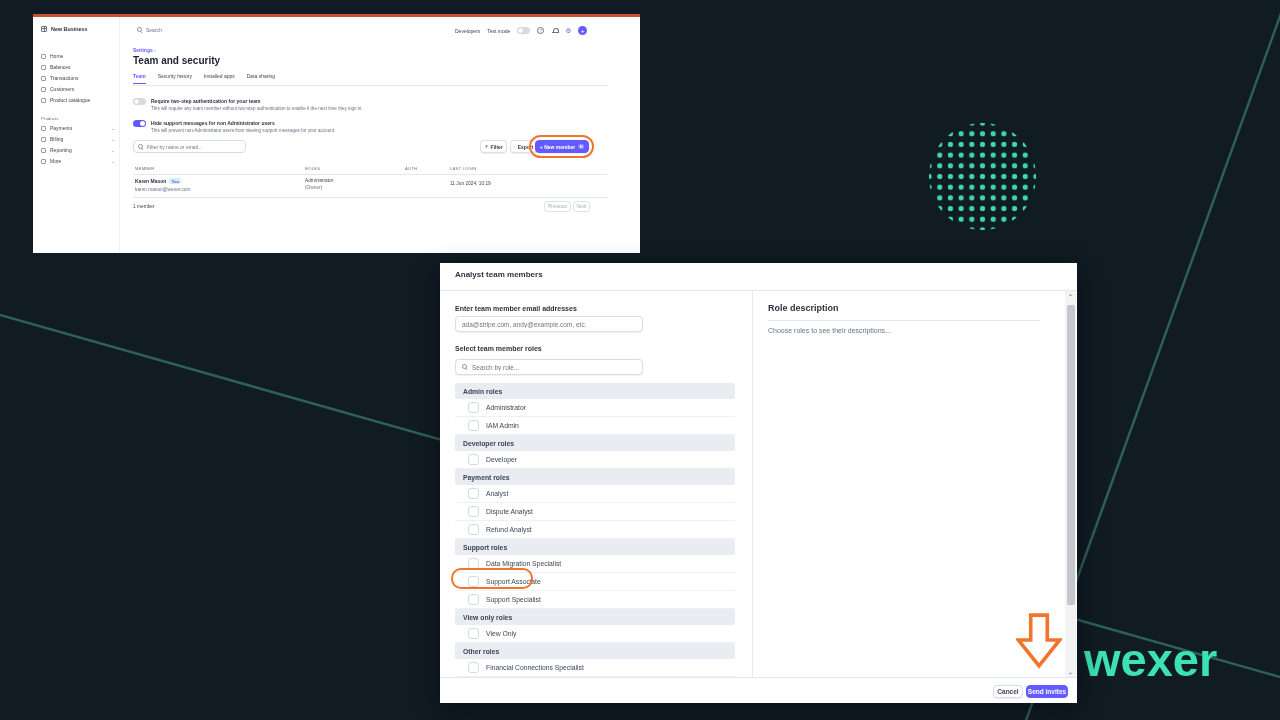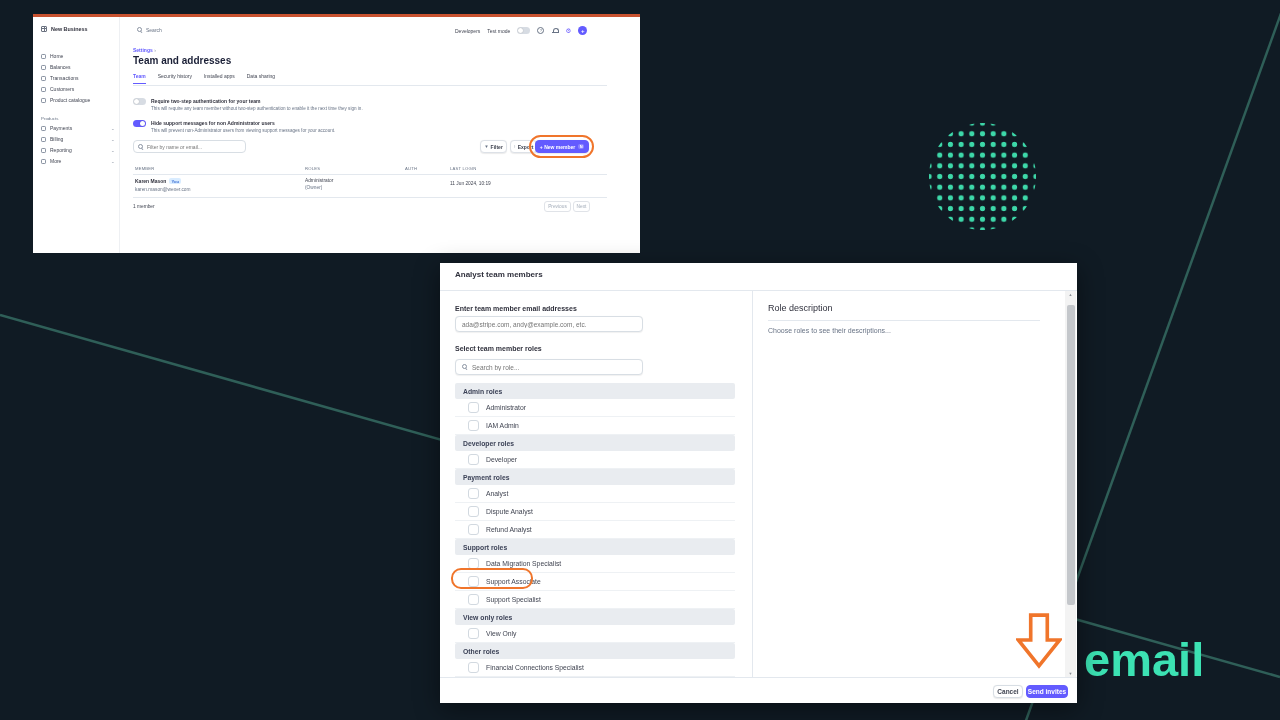--- a/index.html
+++ b/index.html
@@ -70,21 +70,21 @@
   .mtline{position:absolute;left:0;top:27px;width:100%;height:1px;background:#e3e8ee;}
   .mlabel{position:absolute;font-size:7px;font-weight:bold;color:#30313d;}
   .minput{position:absolute;height:16px;width:188px;border:1px solid #d8dee4;border-radius:4px;background:#fff;display:flex;align-items:center;gap:4px;padding:0 6px;box-shadow:0 0.5px 1px rgba(0,0,0,.06);}
   .minput input{border:none;outline:none;width:100%;font-size:6.5px;color:#414552;background:transparent;padding:0;}
   .rolelist{position:absolute;left:15px;top:120px;width:280px;}
   .rhead{height:16px;display:flex;align-items:center;padding-left:8px;background:#e9ecf0;border-radius:2px;font-size:6.8px;font-weight:bold;color:#3c4257;}
   .rrow{height:18px;display:flex;align-items:center;gap:7px;padding-left:13px;border-bottom:1px solid #eef1f4;}
   .cb{width:11px;height:11px;border:1px solid #d2d9e0;border-radius:3px;background:#fff;flex:0 0 auto;}
   .rlbl{font-size:6.8px;color:#414552;}
   .vdiv{position:absolute;left:312px;top:27px;height:387px;width:1px;background:#e3e8ee;}
-  .descttl{position:absolute;left:328px;top:40px;font-size:9px;font-weight:normal;color:#30313d;}
+  .descttl{position:absolute;left:328px;top:40px;font-size:9px;font-weight:bold;color:#30313d;}
   .descline{position:absolute;left:328px;top:57px;width:272px;height:1px;background:#e3e8ee;}
   .desctxt{position:absolute;left:328px;top:64px;font-size:7px;color:#687385;}
   .sbar{position:absolute;left:625px;top:28px;width:11px;height:386px;background:#f3f3f3;}
   .sthumb{position:absolute;left:1.5px;top:14px;width:8px;height:300px;background:#c4c7cb;border-radius:2px;}
   .sarrow{position:absolute;left:0;width:11px;font-size:4px;color:#8a8f96;text-align:center;}
   .mfooter{position:absolute;left:0;top:414px;width:100%;height:26px;border-top:1px solid #e3e8ee;background:#fff;}
   .mbtn{position:absolute;top:7px;height:13px;border-radius:4px;display:flex;align-items:center;justify-content:center;font-size:6.5px;font-weight:bold;}
   .mbtn.cancel{left:553px;width:30px;background:#fff;border:1px solid #d8dee4;color:#414552;box-shadow:0 0.5px 1px rgba(0,0,0,.08);}
   .mbtn.send{left:586px;width:42px;background:#635bff;color:#fff;border:1px solid #635bff;}
   .arrowdec{position:absolute;left:1016px;top:612px;z-index:6;}
@@ -94,21 +94,21 @@
 
 <div class="stage">
 
   <svg class="bg" width="1280" height="720" viewBox="0 0 1280 720">
     <line x1="0" y1="315" x2="1280" y2="677" stroke="#2f5f58" stroke-width="2.5"></line>
     <line x1="1288" y1="-6" x2="1024" y2="726" stroke="#2f5f58" stroke-width="2.5"></line>
   </svg>
 
   <div class="dots"></div>
 
-  <div class="logo">email</div>
+  <div class="logo">wexer</div>
 
   <div class="shot1">
     <div class="topstrip"></div>
 
     <div class="side">
       <div class="acct">
         <span class="grid-ic"></span>
         <span>New Business</span>
       </div>
       <div class="navlist">
@@ -173,21 +173,21 @@
       <span>Developers</span>
       <span>Test mode</span>
       <span class="tgl"></span>
       <span class="cicon">?</span>
       <span class="bell"></span>
       <span class="gear">⚙</span>
       <span class="avatar">+</span>
     </div>
 
     <div class="crumb"><span>Settings</span> <span class="car">›</span></div>
-    <div class="h1">Team and addresses</div>
+    <div class="h1">Team and security</div>
 
     <div class="tabs">
       <span class="tab active">Team</span>
       <span class="tab">Security history</span>
       <span class="tab">Installed apps</span>
       <span class="tab">Data sharing</span>
     </div>
     <div class="tabline"></div>
 
     <div class="togrow" style="top:84px;">

